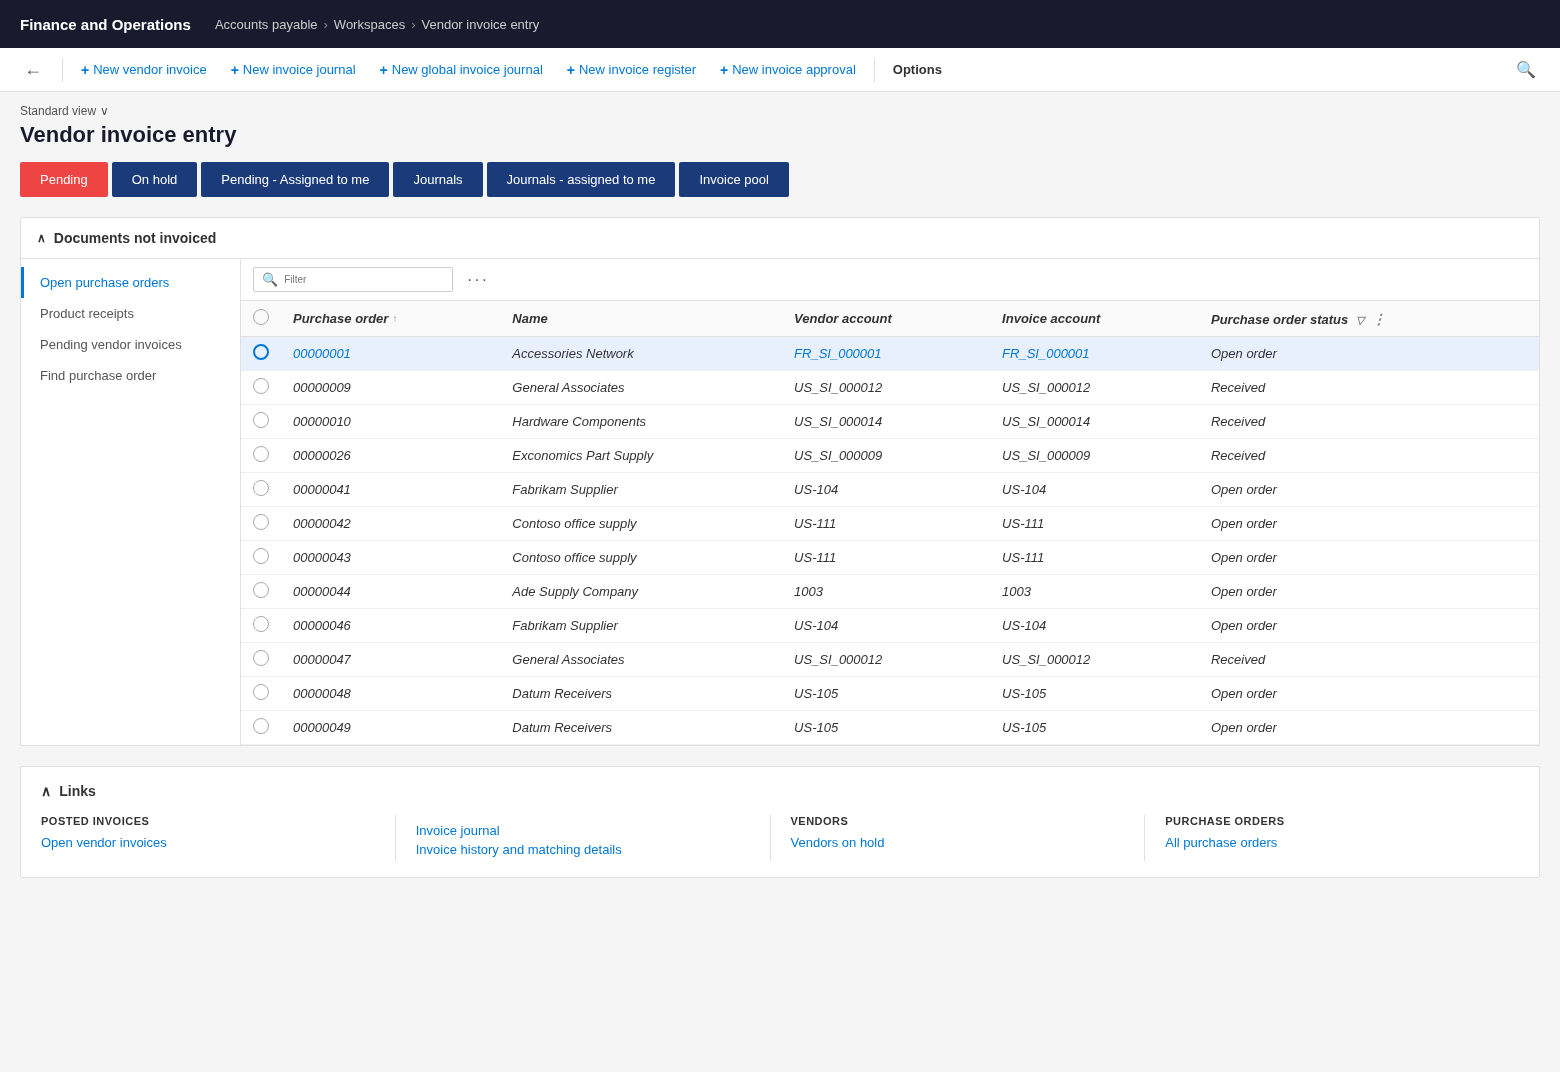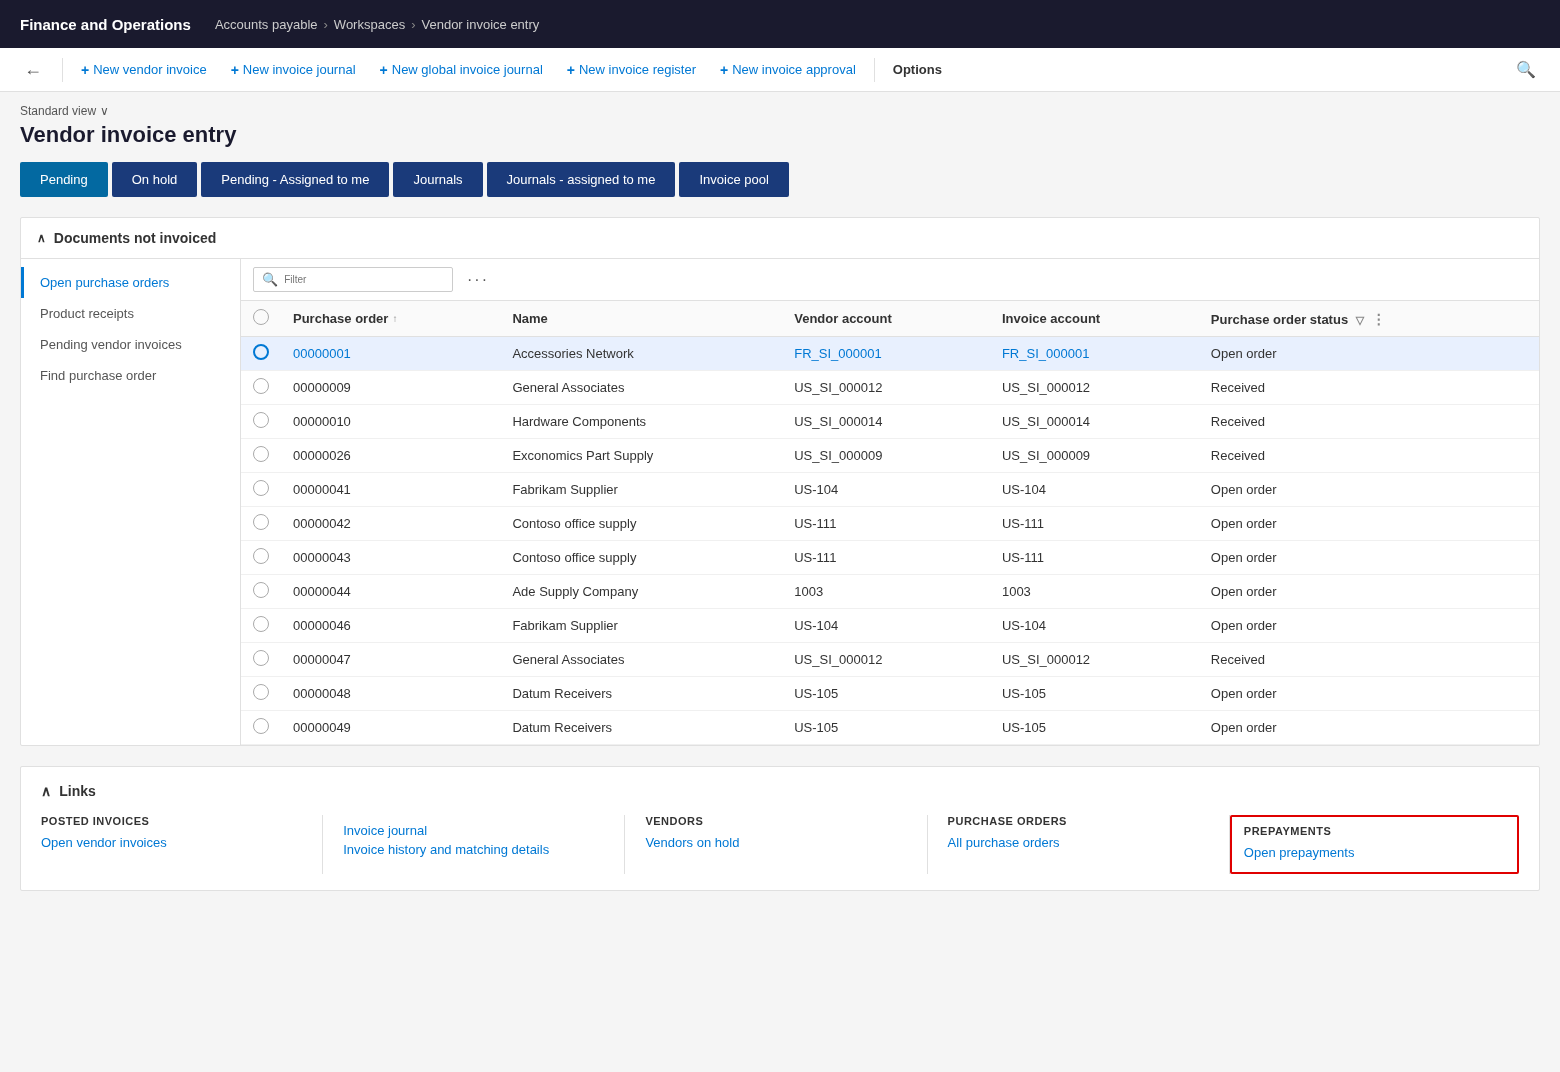--- a/index.html
+++ b/index.html
@@ -111,21 +111,21 @@
     }
     .tab-btn {
       padding: 10px 20px;
       border: none;
       cursor: pointer;
       font-size: 13px;
       font-weight: 500;
       border-radius: 2px;
     }
     .tab-btn.active {
-      background: #0369a1;
+      background: #ef4444;
       color: white;
     }
     .tab-btn.inactive {
       background: #1a3a7a;
       color: white;
     }
 
     
     .section {
       background: white;
@@ -204,20 +204,21 @@
       font-size: 16px;
       color: #555;
       padding: 2px 6px;
       letter-spacing: 2px;
     }
 
     table {
       width: 100%;
       border-collapse: collapse;
       font-size: 13px;
+      font-style: italic;
     }
     thead tr {
       background: #fafafa;
       border-bottom: 1px solid #e0e0e0;
     }
     thead th {
       text-align: left;
       padding: 8px 12px;
       font-weight: 600;
       color: #333;
@@ -530,20 +531,16 @@
       <div class="links-col">
         <div class="links-col-title">VENDORS</div>
         <a>Vendors on hold</a>
       </div>
 
       <div class="links-col">
         <div class="links-col-title">PURCHASE ORDERS</div>
         <a>All purchase orders</a>
       </div>
 
-      <div class="links-col prepayments-col">
-        <div class="links-col-title">PREPAYMENTS</div>
-        <a>Open prepayments</a>
-      </div>
     </div>
   </div>
 
 </div>
 
 </body></html>

